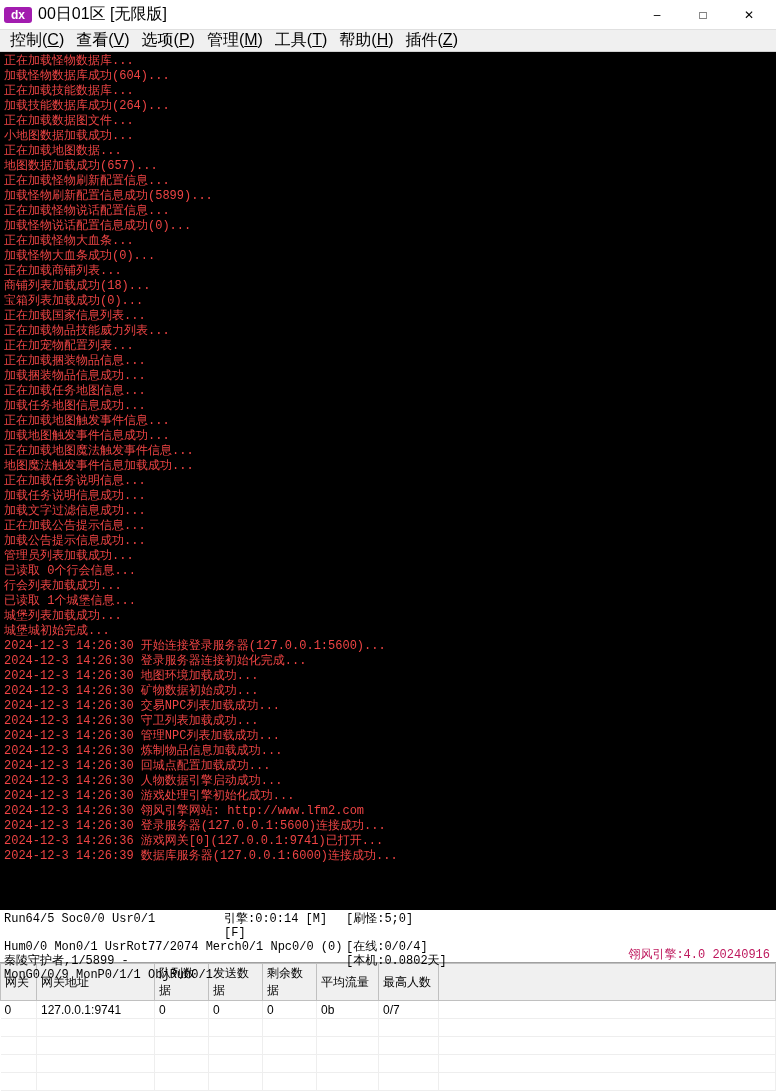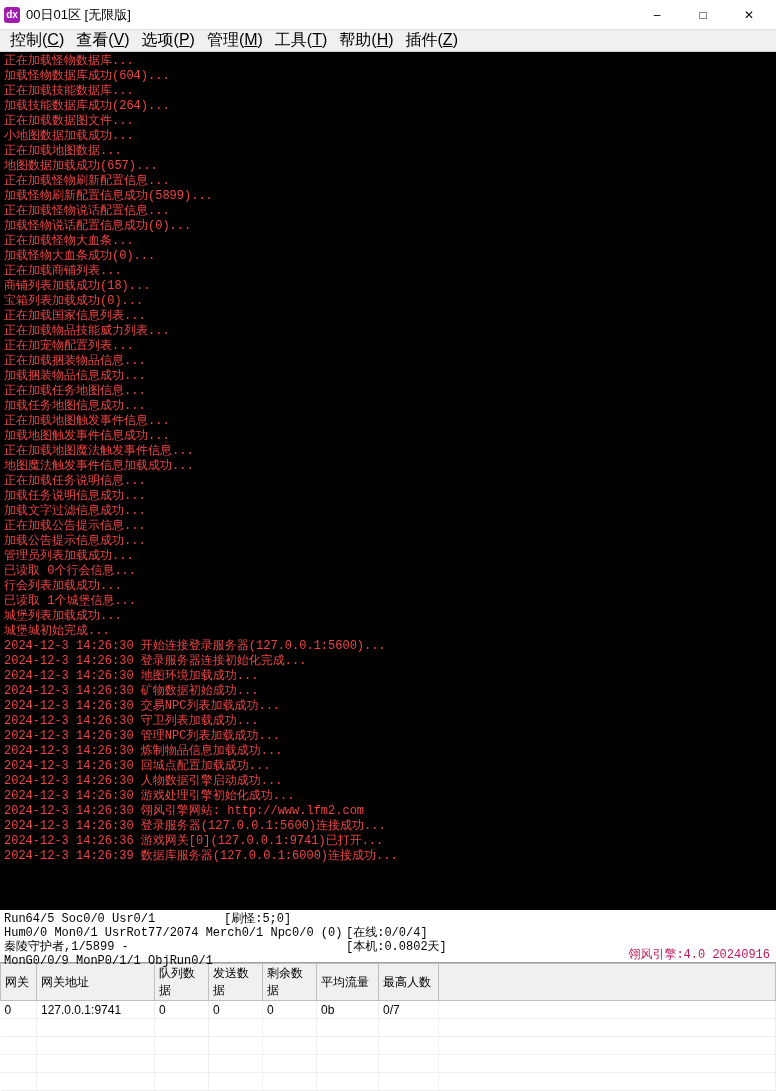--- a/index.html
+++ b/index.html
@@ -17,34 +17,34 @@
     }
     .titlebar {
       height: 30px;
       background: #fff;
       display: flex;
       align-items: center;
       padding: 0 4px;
       border-bottom: 1px solid #e0e0e0;
     }
     .app-icon {
-      width: 16px;
+      width: 28px;
       height: 16px;
       background: #a21caf;
       border-radius: 3px;
       margin-right: 6px;
       display:flex;
       align-items:center;
       justify-content:center;
       color:#fff;
-      font-size:10px;
+      font-size:12px;
       font-weight:bold;
     }
     .title-text {
-      font-size: 13px;
+      font-size: 16px;
       color: #000;
     }
     .window-controls {
       margin-left: auto;
       display: flex;
     }
     .win-btn {
       width: 46px;
       height: 30px;
       display: flex;
@@ -153,20 +153,21 @@
   <div class="menu-item"><span>工具</span>(<u>T</u>)</div>
   <div class="menu-item"><span>帮助</span>(<u>H</u>)</div>
   <div class="menu-item"><span>插件</span>(<u>Z</u>)</div>
 </div>
 
 <div class="console" id="console"><div class="console-line">正在加载怪物数据库...</div><div class="console-line">加载怪物数据库成功(604)...</div><div class="console-line">正在加载技能数据库...</div><div class="console-line">加载技能数据库成功(264)...</div><div class="console-line">正在加载数据图文件...</div><div class="console-line">小地图数据加载成功...</div><div class="console-line">正在加载地图数据...</div><div class="console-line">地图数据加载成功(657)...</div><div class="console-line">正在加载怪物刷新配置信息...</div><div class="console-line">加载怪物刷新配置信息成功(5899)...</div><div class="console-line">正在加载怪物说话配置信息...</div><div class="console-line">加载怪物说话配置信息成功(0)...</div><div class="console-line">正在加载怪物大血条...</div><div class="console-line">加载怪物大血条成功(0)...</div><div class="console-line">正在加载商铺列表...</div><div class="console-line">商铺列表加载成功(18)...</div><div class="console-line">宝箱列表加载成功(0)...</div><div class="console-line">正在加载国家信息列表...</div><div class="console-line">正在加载物品技能威力列表...</div><div class="console-line">正在加宠物配置列表...</div><div class="console-line">正在加载捆装物品信息...</div><div class="console-line">加载捆装物品信息成功...</div><div class="console-line">正在加载任务地图信息...</div><div class="console-line">加载任务地图信息成功...</div><div class="console-line">正在加载地图触发事件信息...</div><div class="console-line">加载地图触发事件信息成功...</div><div class="console-line">正在加载地图魔法触发事件信息...</div><div class="console-line">地图魔法触发事件信息加载成功...</div><div class="console-line">正在加载任务说明信息...</div><div class="console-line">加载任务说明信息成功...</div><div class="console-line">加载文字过滤信息成功...</div><div class="console-line">正在加载公告提示信息...</div><div class="console-line">加载公告提示信息成功...</div><div class="console-line">管理员列表加载成功...</div><div class="console-line">已读取 0个行会信息...</div><div class="console-line">行会列表加载成功...</div><div class="console-line">已读取 1个城堡信息...</div><div class="console-line">城堡列表加载成功...</div><div class="console-line">城堡城初始完成...</div><div class="console-line">2024-12-3 14:26:30 开始连接登录服务器(127.0.0.1:5600)...</div><div class="console-line">2024-12-3 14:26:30 登录服务器连接初始化完成...</div><div class="console-line">2024-12-3 14:26:30 地图环境加载成功...</div><div class="console-line">2024-12-3 14:26:30 矿物数据初始成功...</div><div class="console-line">2024-12-3 14:26:30 交易NPC列表加载成功...</div><div class="console-line">2024-12-3 14:26:30 守卫列表加载成功...</div><div class="console-line">2024-12-3 14:26:30 管理NPC列表加载成功...</div><div class="console-line">2024-12-3 14:26:30 炼制物品信息加载成功...</div><div class="console-line">2024-12-3 14:26:30 回城点配置加载成功...</div><div class="console-line">2024-12-3 14:26:30 人物数据引擎启动成功...</div><div class="console-line">2024-12-3 14:26:30 游戏处理引擎初始化成功...</div><div class="console-line">2024-12-3 14:26:30 翎风引擎网站: http://www.lfm2.com</div><div class="console-line">2024-12-3 14:26:30 登录服务器(127.0.0.1:5600)连接成功...</div><div class="console-line">2024-12-3 14:26:36 游戏网关[0](127.0.0.1:9741)已打开...</div><div class="console-line">2024-12-3 14:26:39 数据库服务器(127.0.0.1:6000)连接成功...</div></div>
 
 <div class="status-area">
   <div class="status-row">
     <div class="status-c1">Run64/5 Soc0/0 Usr0/1</div>
+    <div class="status-c2">引擎:0:0:14 [M][F]</div>
     <div class="status-c3">[刷怪:5;0]</div>
   </div>
   <div class="status-row">
     <div style="width:342px">Hum0/0 Mon0/1 UsrRot77/2074 Merch0/1 Npc0/0 (0)</div>
     <div class="status-c3">[在线:0/0/4]</div>
   </div>
   <div class="status-row">
     <div style="width:342px">秦陵守护者,1/5899 -</div>
     <div class="status-c3">[本机:0.0802天]</div>
   </div>

